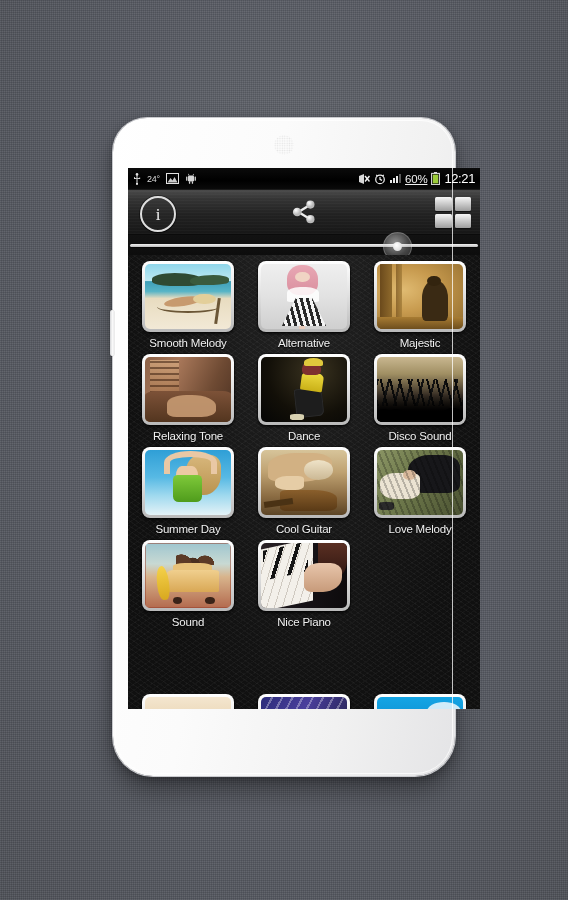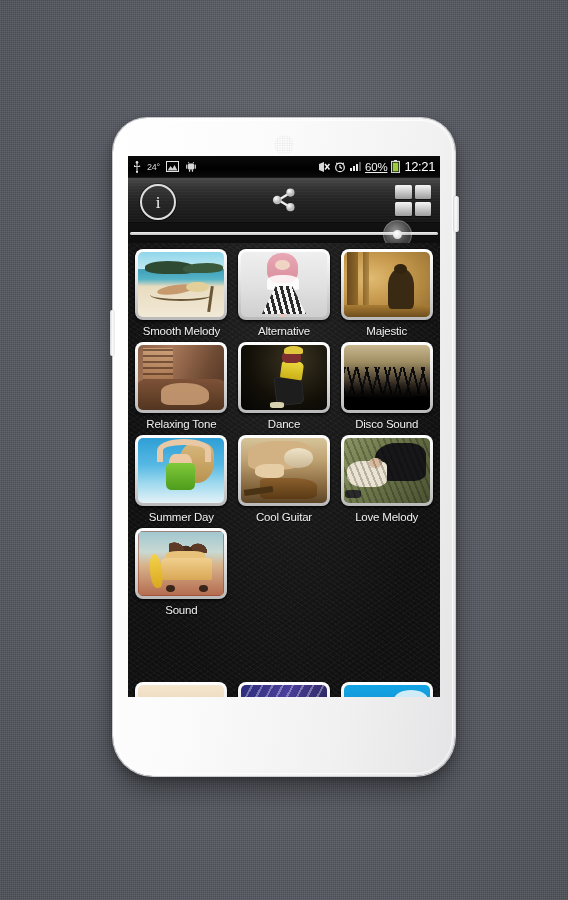--- a/index.html
+++ b/index.html
@@ -64,22 +64,22 @@
   #volume-button{
     position:absolute; left:-3px; top:192px;
     width:4px; height:46px; border-radius:3px;
     background:linear-gradient(270deg,#ededee,#fafafa 40%,#d3d4d7);
     box-shadow:0 0 0 .5px rgba(0,0,0,.14);
   }
 
   
   #screen {
     position: absolute;
-    left: 15px; top: 38px;
-    width: 312px; height: 541px;
+    left: 15px; top: 50px;
+    width: 352px; height: 541px;
     background: #000;
     overflow: hidden;
   }
 
   
   #statusbar {
     height: 21px;
     background: linear-gradient(#0b0b0b, #000 60%, #0a0a0a);
     display: flex; align-items: center;
     padding: 0 5px;
@@ -832,20 +832,33 @@
                   <div class="van"></div>
                     <div class="wheel w1"></div>
                     <div class="wheel w2"></div>
                   <div class="board"></div>
                 </div>
               </div>
             </div>
             <div class="tile-label">Sound</div>
           </div>
 
+          <div class="tile">
+            <div class="thumb-frame">
+              <div class="thumb">
+                <div class="art art-piano">
+                  <div class="keys"></div>
+                    <div class="blacks"></div>
+                  <div class="hair"></div>
+                    <div class="hand"></div>
+                </div>
+              </div>
+            </div>
+            <div class="tile-label">Nice Piano</div>
+          </div>
         </div>
 
         <div id="partial-wrap">
           <div class="inner">
             <div class="tile partial">
               <div class="thumb-frame">
                 <div class="thumb">
                   <div class="art art-cream"></div>
                 </div>
               </div>

